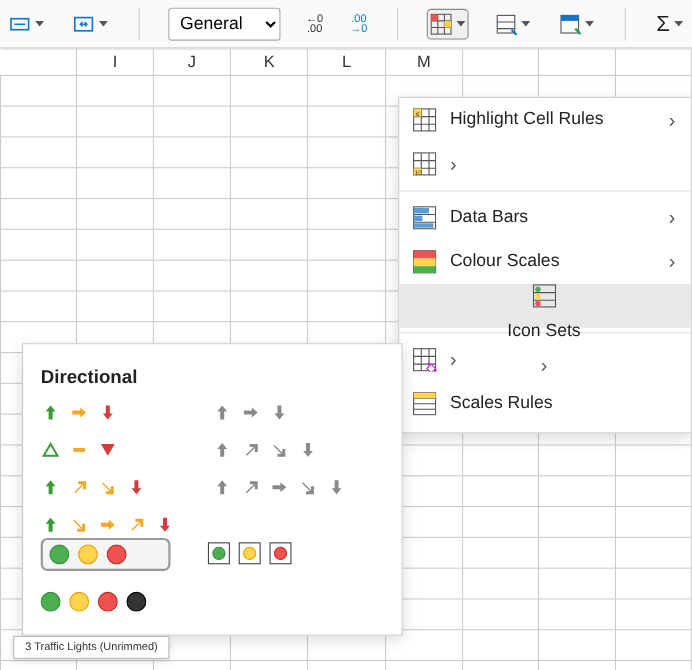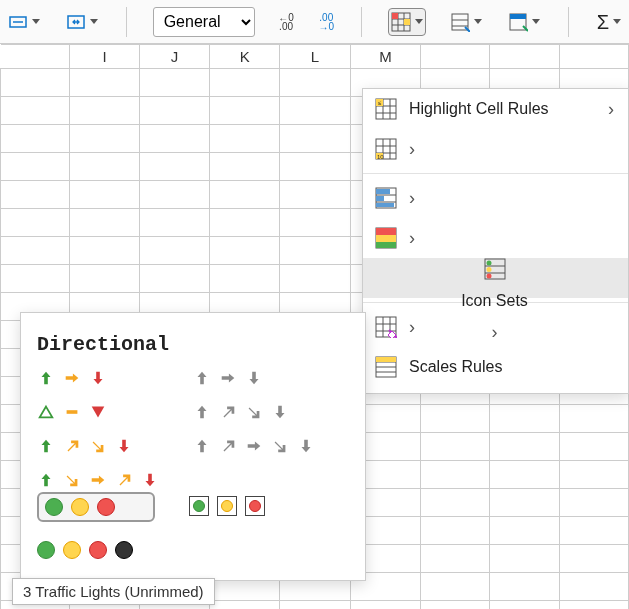--- a/index.html
+++ b/index.html
@@ -116,21 +116,21 @@
     position:absolute;
     top:268px;
     left:20px;
     width:346px;
     background:#fff;
     border:1px solid #ccc;
     box-shadow:0 4px 14px rgba(0,0,0,.15);
     padding:14px 16px 16px 16px;
     z-index:10;
   }
-  .section-h { font-weight:700; font-size:20px; margin:6px 0 10px 0;font-family:Liberation Mono, monospace; }
+  .section-h { font-weight:700; font-size:17px; margin:6px 0 10px 0; }
   .sets-grid { display:flex; gap:34px; }
   .sets-col { display:flex; flex-direction:column; gap:10px; }
   .iconset-row { display:flex; gap:8px; align-items:center; height:24px;}
   .iconset-row span { display:inline-flex; width:18px;height:18px;align-items:center;justify-content:center;}
 
   .shape-row { display:flex; gap:8px; align-items:center; height:28px;}
 
   .shape-opt {
     display:flex; gap:8px; padding:3px 5px; border-radius:6px;
   }
@@ -144,21 +144,21 @@
   .sq { width:20px;height:20px;border:1.5px solid #444;display:inline-flex;align-items:center;justify-content:center;}
   .sq .circ{width:12px;height:12px;}
 
   
   .tooltip {
     position:absolute;
     top:578px; left:12px;
     background:#fff;
     border:1px solid #bbb;
     padding:4px 10px;
-    font-size:15px;
+    font-size:10px;
     color:#333;
     box-shadow:0 2px 6px rgba(0,0,0,.15);
     z-index:20;
   }
 
   
   svg.arrow-ic { width:18px;height:18px; }
 </style>
 </head>
 <body>
@@ -498,32 +498,34 @@
     <div class="cf-item">
       <span class="cf-icon">
         <svg width="22" height="22">
             <rect x="1" y="1" width="20" height="20" fill="none" stroke="#555"></rect>
             <path d="M1 8h20M1 15h20" stroke="#555"></path>
             <rect x="1" y="2" width="14" height="5" fill="#5b9bd5"></rect>
             <rect x="1" y="9" width="8" height="5" fill="#5b9bd5"></rect>
             <rect x="1" y="16" width="18" height="4" fill="#5b9bd5"></rect>
           </svg>
       </span>
+      <span class="lbl">Data Bars</span>
       <span class="arrow">›</span>
     </div>
 
     <div class="cf-item">
       <span class="cf-icon">
         <svg width="22" height="22">
             <rect x="1" y="1" width="20" height="20" fill="none" stroke="#555"></rect>
             <rect x="1" y="1" width="20" height="7" fill="#ef5350"></rect>
             <rect x="1" y="8" width="20" height="7" fill="#ffd54f"></rect>
             <rect x="1" y="15" width="20" height="6" fill="#4caf50"></rect>
           </svg>
       </span>
+      <span class="lbl">Colour Scales</span>
       <span class="arrow">›</span>
     </div>
 
     <div class="cf-item selected">
       <span class="cf-icon">
         <svg width="22" height="22">
             <rect x="1" y="1" width="20" height="20" fill="none" stroke="#555"></rect>
             <path d="M1 8h20M1 15h20" stroke="#555"></path>
             <circle cx="5" cy="5" r="2.5" fill="#4caf50"></circle>
             <circle cx="5" cy="11.5" r="2.5" fill="#ffd54f"></circle>

